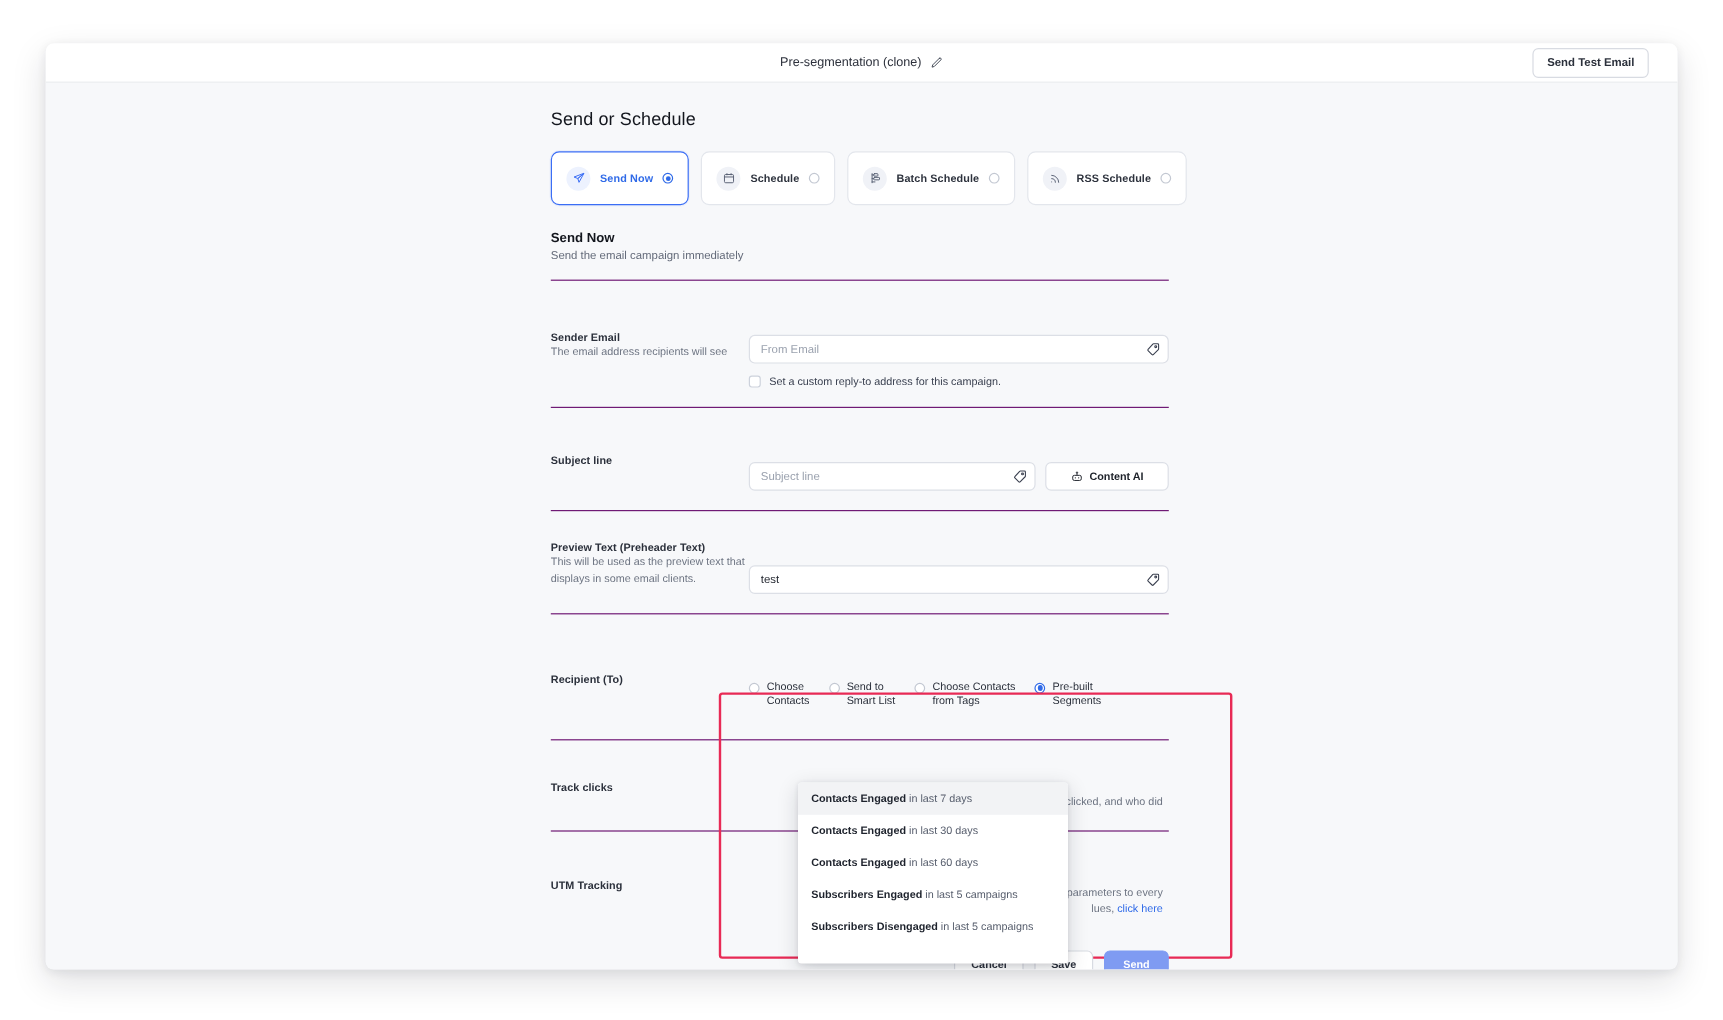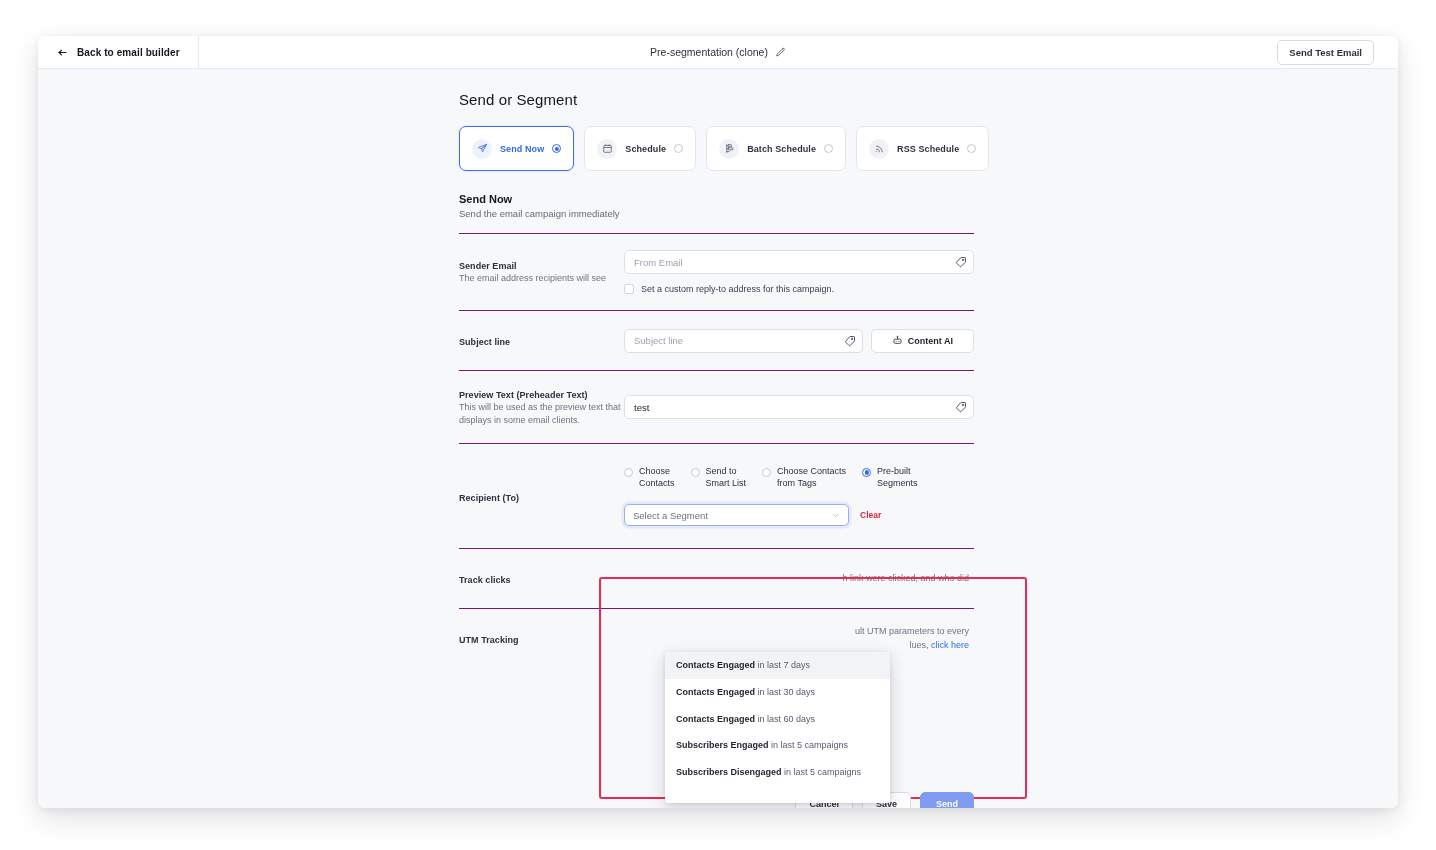--- a/index.html
+++ b/index.html
@@ -178,21 +178,21 @@
     display: flex;
     align-items: center;
     border-top: 1px solid #701a75;
     padding: 16px 0 16px 0;
     min-height: 60px;
     position: relative;
   }
   .row-label { width: 165px; flex: 0 0 165px; padding-top: 3px; }
   .row-label .lt { font-size: 9px; font-weight: 700; color: #2b303b; letter-spacing: .05px; }
   .row-label .ls { font-size: 9px; color: #6d7482; line-height: 1.45; margin-top: 1px; }
-  .row-field { flex: 1 1 auto; }
+  .row-field { flex: 1 1 auto; margin-top: 29px; }
 
   .input-wrap { position: relative; }
   .text-input {
     width: 100%;
     height: 24px;
     background: #fff;
     border: 1px solid #dcdfe6;
     border-radius: 5px;
     font-size: 9.5px;
     font-family: "Liberation Sans", sans-serif;
@@ -350,49 +350,40 @@
     padding: 6px 15px;
   }
 </style>
 </head>
 <body>
 
 <div id="app-window">
 
   <div id="topbar">
 
-    <div class="back-btn">
-      <span>
-        <svg class="arrow-left" viewBox="0 0 16 16" fill="none" stroke="currentColor" stroke-width="1.6" stroke-linecap="round" stroke-linejoin="round">
-          <path d="M13 8H3"></path>
-            <path d="M6.5 4.5 3 8l3.5 3.5"></path>
-        </svg>
-      </span>
-      <span class="lbl">Back to email builder</span>
-    </div>
 
     <div id="title-wrap">
       <span class="doc-title">Pre-segmentation (clone)</span>
       <span>
         <svg class="pencil-icon" viewBox="0 0 16 16" fill="none" stroke="currentColor" stroke-width="1.2" stroke-linecap="round" stroke-linejoin="round">
           <path d="M11.3 2.3a1.3 1.3 0 0 1 1.9 1.9L5.2 12.2 2.5 13l.8-2.7 8-8z"></path>
         </svg>
       </span>
     </div>
 
     <div id="topbar-right">
       <button class="ghost-btn">Send Test Email</button>
     </div>
   </div>
 
   <div id="page-body">
 
     <div id="content">
 
-      <div class="page-heading">Send or Segment</div>
+      <div class="page-heading">Send or Schedule</div>
 
       <div id="methods">
 
         <div class="method-card active">
           <span class="method-ico">
             <svg viewBox="0 0 16 16" fill="none" stroke="currentColor" stroke-width="1.2" stroke-linejoin="round">
               <path d="M14 2 2 6.6l4.6 1.8L14 2z"></path>
                 <path d="M14 2 6.6 8.4 8 13l6-11z"></path>
             </svg>
           </span>
@@ -537,31 +528,20 @@
               <span class="txt">Choose Contacts
 from Tags</span>
             </div>
             <div class="radio-opt on">
               <span class="ring"></span>
               <span class="txt">Pre-built
 Segments</span>
             </div>
           </div>
 
-          <div class="select-row">
-            <div class="select-box">
-              <span class="ph">Select a Segment</span>
-              <span>
-                <svg class="chev" viewBox="0 0 16 16" fill="none" stroke="currentColor" stroke-width="1.5" stroke-linecap="round" stroke-linejoin="round">
-                  <path d="m4 6 4 4 4-4"></path>
-                </svg>
-              </span>
-            </div>
-            <span class="clear-link">Clear</span>
-          </div>
         </div>
       </div>
 
       <div class="form-row">
         <div class="row-label">
           <div class="lt">Track clicks</div>
         </div>
         <div class="row-field">
           <div class="hint-text" style="text-align:right">h link were clicked, and who did</div>
         </div>

